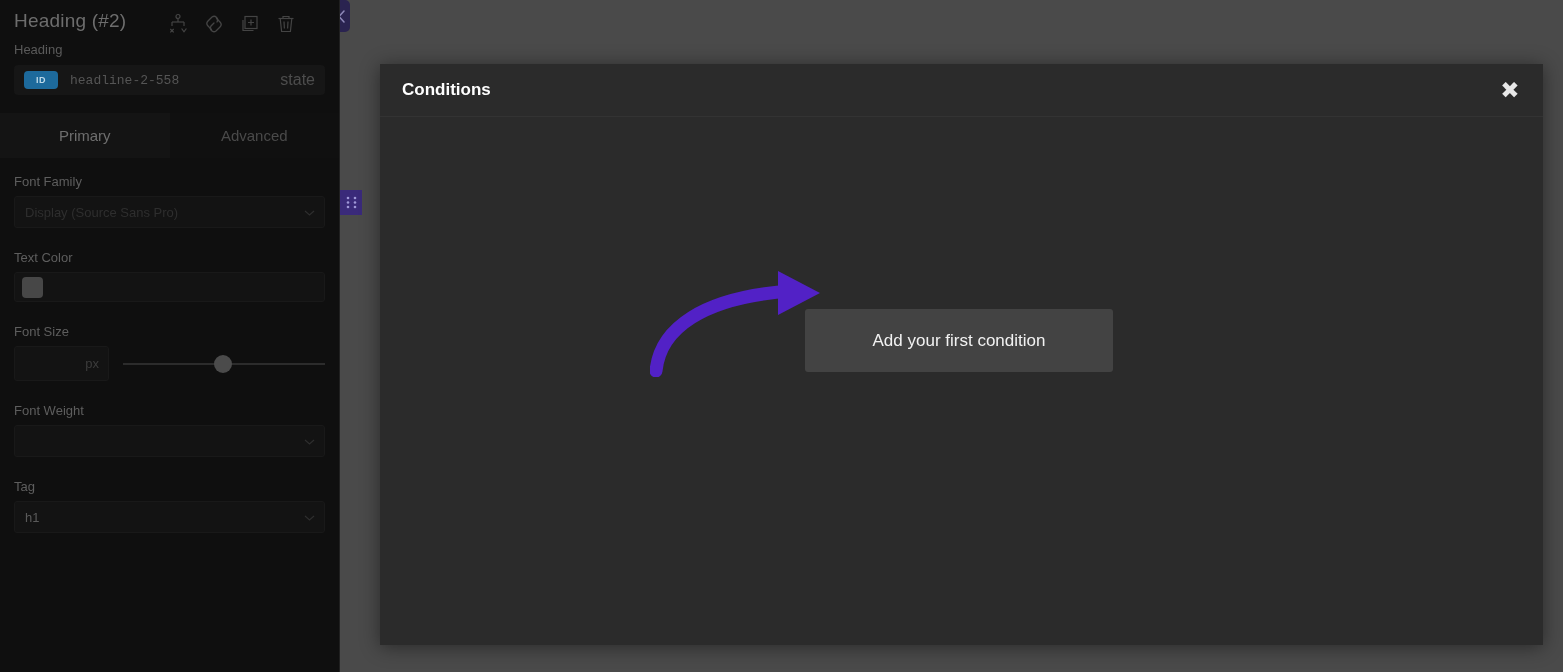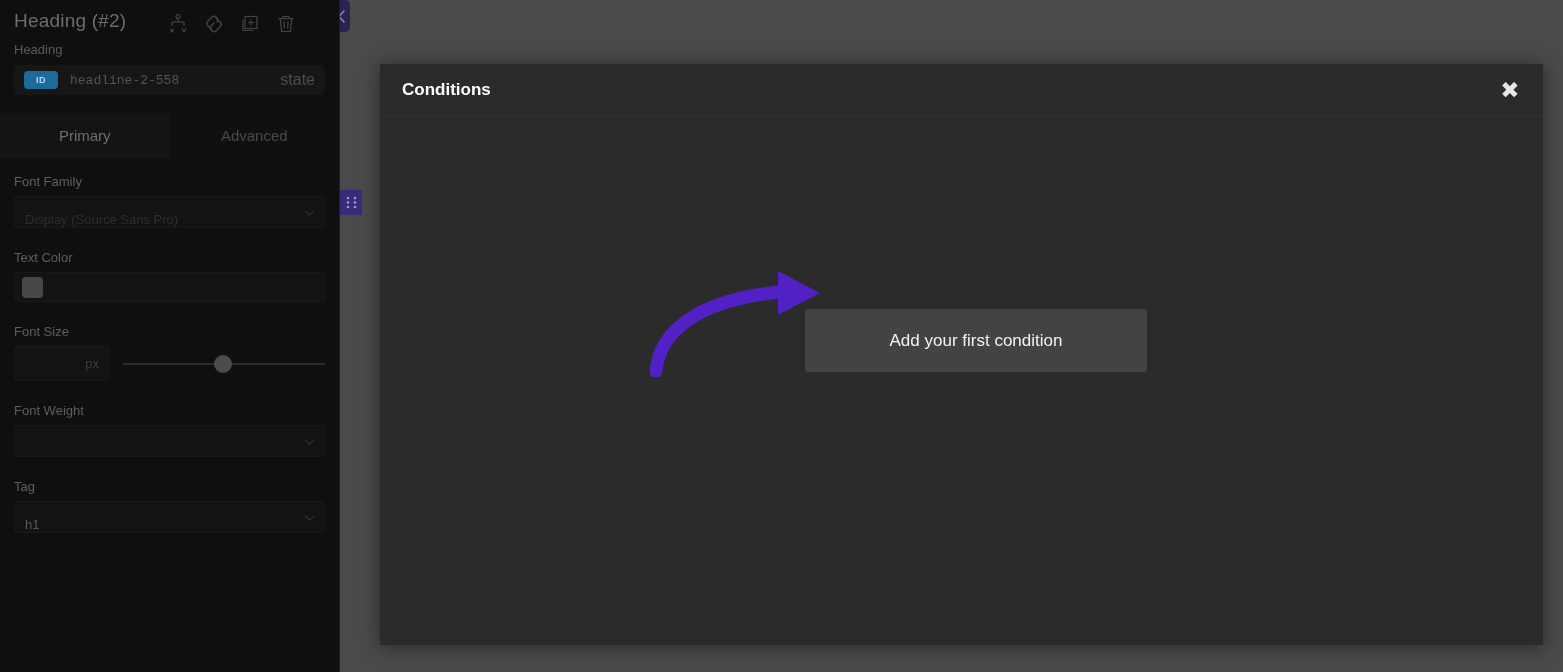--- a/index.html
+++ b/index.html
@@ -96,21 +96,21 @@
   .fld-label { color:#5e5e5e; font-size:13px; margin-bottom:7px; }
 
   .textarea-box {
     height:70px; background:#151515; border:1px solid #1b1b1b;
     border-radius:3px; display:flex; align-items:center;
     justify-content:center; color:#4f4f4f; font-size:15px;
     cursor:text;
   }
   .select-box {
     height:32px; background:#131313; border:1px solid #191919;
-    border-radius:3px; display:flex; align-items:flex-end;
+    border-radius:3px; display:flex; align-items:center;
     padding:0 10px; color:#2e2e2e; font-size:13px; cursor:pointer;
     position:relative;
   }
   .select-box.has-val { color:#5a5a5a; }
   .select-box .chev {
     position:absolute; right:9px; top:50%; transform:translateY(-50%);
   }
 
   .color-box {
     height:30px; background:#131313; border:1px solid #191919;
@@ -149,21 +149,21 @@
   .modal-title { color:#fff; font-size:17px; font-weight:bold; }
   .modal-close {
     position:absolute; right:18px; top:50%; transform:translateY(-50%);
     width:30px; height:30px; display:flex; align-items:center;
     justify-content:center; color:#e8e8e8; font-size:23px;
     cursor:pointer; line-height:1;
   }
   .modal-body { position:relative; height:528px; }
 
   .add-cond-btn {
-    position:absolute; left:425px; top:192px; width:342px; height:63px;
+    position:absolute; left:425px; top:192px; width:308px; height:63px;
     background:#434343; border-radius:3px;
     display:flex; align-items:center; justify-content:center;
     color:#f2f2f2; font-size:17px; cursor:pointer;
   }
 
   .arrow-svg { position:absolute; left:270px; top:150px; pointer-events:none; }
 </style>
 </head>
 <body>
 

